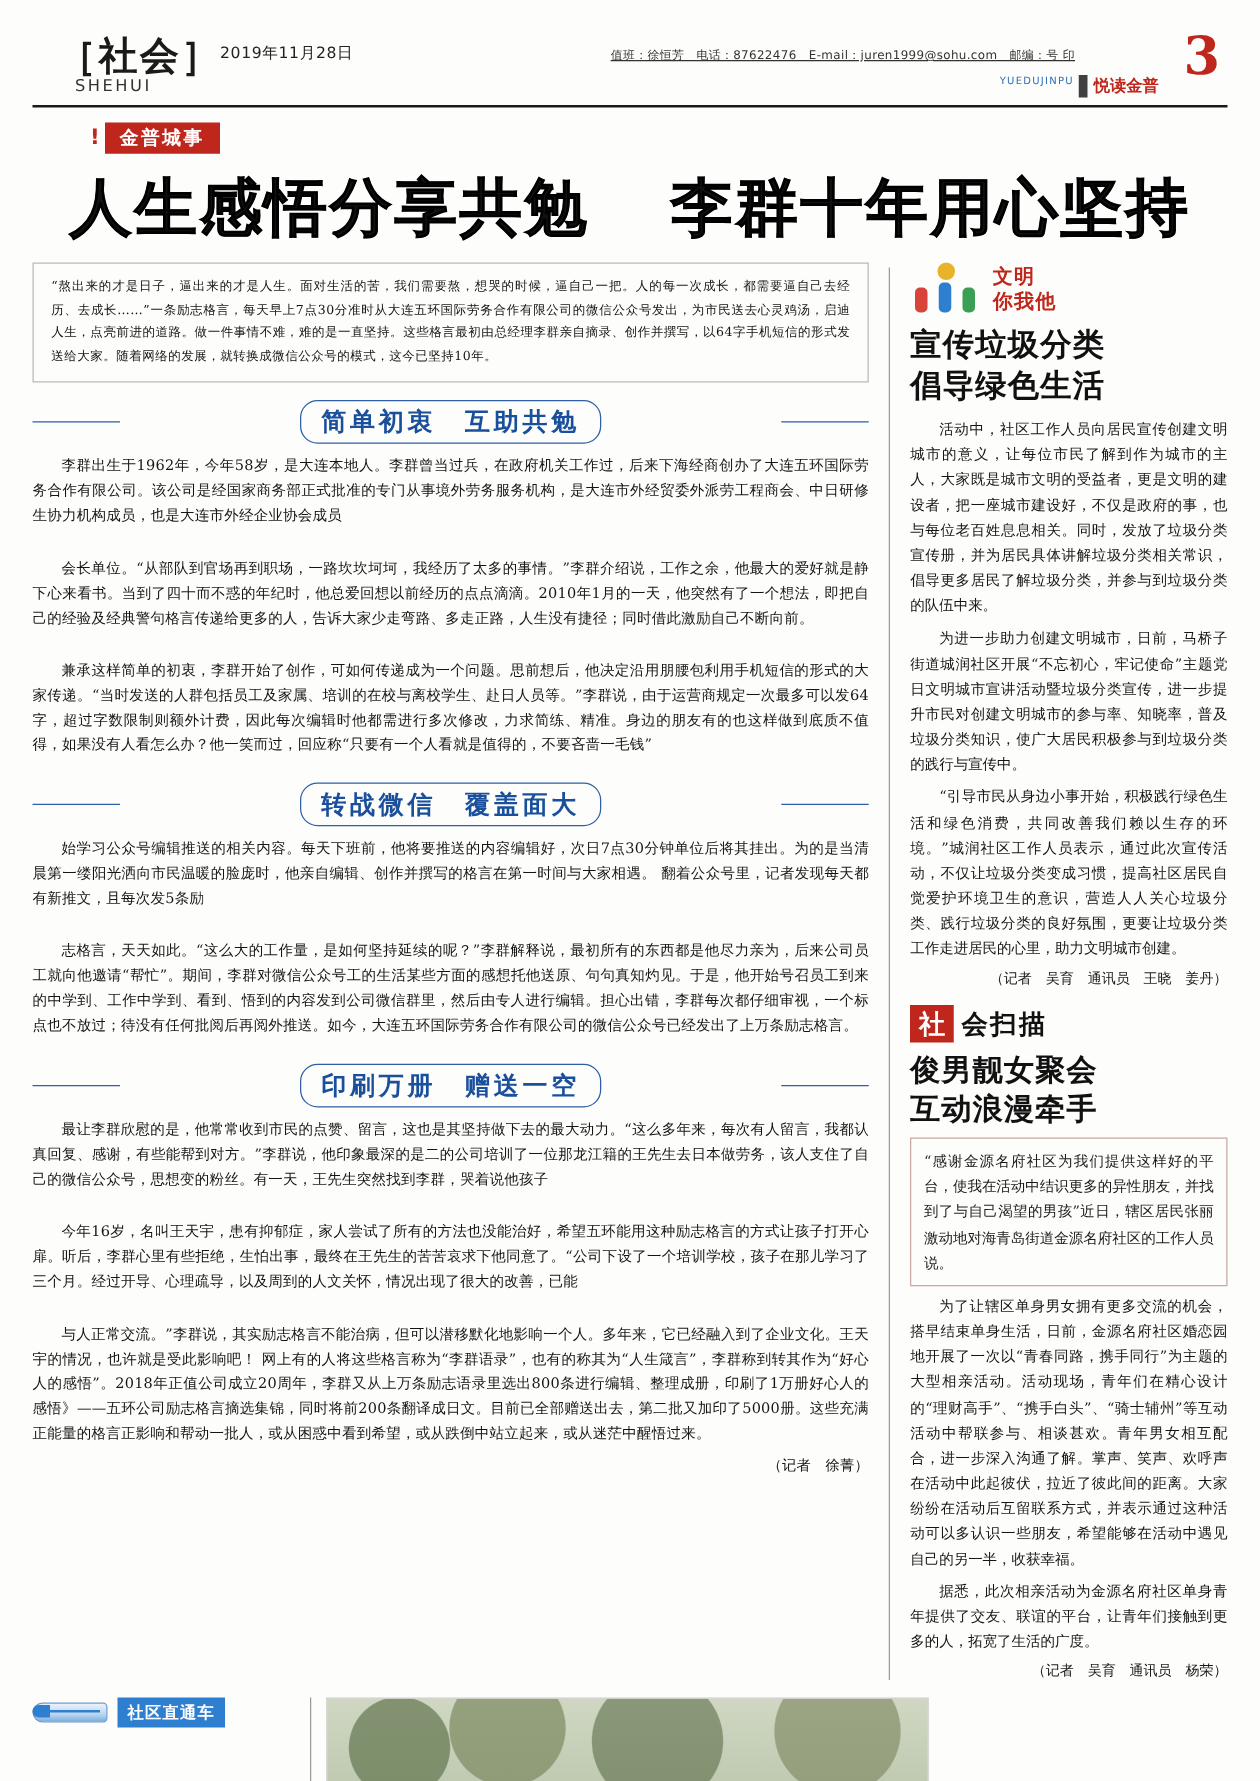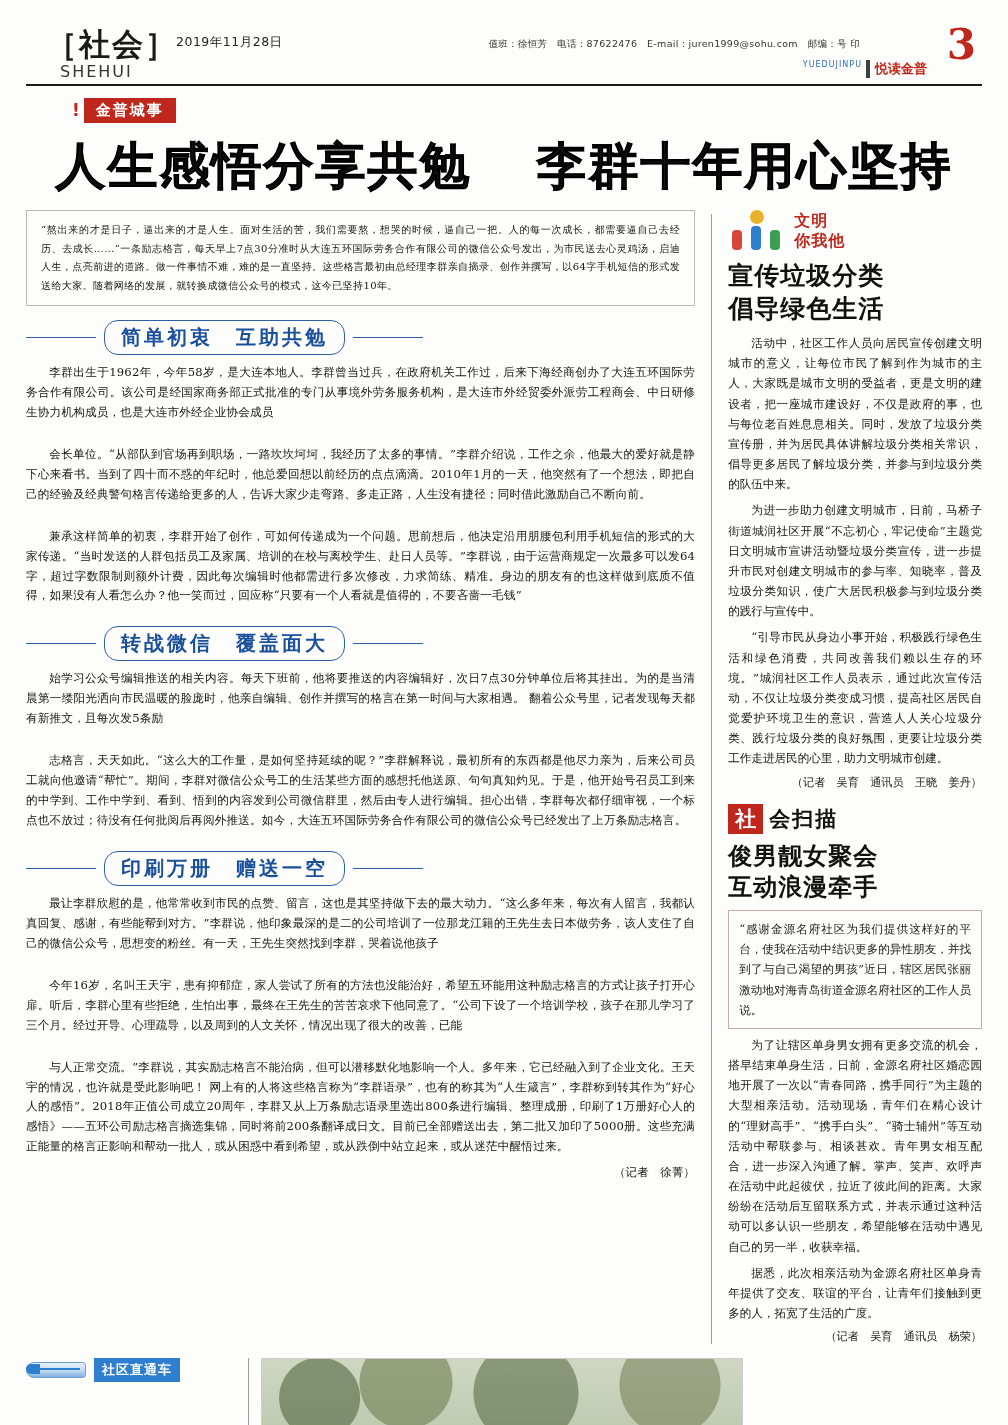--- a/index.html
+++ b/index.html
@@ -22,39 +22,40 @@
     height:62px;
     border-bottom:2px solid #1a1a1a;
   }
   .sec-name{
     position:absolute;left:20px;top:2px;
     font-family:"DejaVu Serif","Liberation Serif",serif;
     font-size:31px;font-weight:bold;letter-spacing:2px;
   }
   .sec-pinyin{
     position:absolute;left:34px;top:40px;
-    font-size:16px;letter-spacing:2px;color:#333;
+    font-size:13px;letter-spacing:2px;color:#333;
   }
   .date{
     position:absolute;left:150px;top:12px;
     font-size:12.5px;color:#222;letter-spacing:0.5px;
   }
   .contact{
     position:absolute;right:122px;top:16px;
     font-size:9.5px;color:#333;letter-spacing:0.3px;
     text-align:center;
+    text-decoration:underline;
   }
   .brand{
     position:absolute;right:55px;top:38px;
     display:flex;align-items:flex-start;gap:4px;
   }
   .brand .pin{font-size:8px;color:#2d6fb5;letter-spacing:1px;}
   .brand .cn{
     font-size:13px;color:#c0271c;font-weight:bold;
-    border-left:4px solid #404040;padding-left:5px;
+    border-left:7px solid #404040;padding-left:5px;
   }
   .pagenum{
     position:absolute;right:6px;top:2px;
     font-size:42px;font-weight:bold;color:#c0271c;
     font-family:"DejaVu Serif","Liberation Serif",serif;
     line-height:1;
   }
   
   .coltag{
     margin-top:12px;margin-left:46px;
@@ -87,21 +88,21 @@
   .lead{
     border:1px solid #b9b9b9;
     padding:10px 14px;
     font-family:"DejaVu Serif","Liberation Serif",serif;
     font-size:10px;line-height:1.85;
     text-align:justify;
     color:#141414;
     letter-spacing:0.4px;
   }
   .subbar{
-    display:flex;justify-content:flex-start;align-items:center;margin:14px 0 8px 0;
+    display:flex;justify-content:space-between;align-items:center;margin:14px 0 8px 0;
   }
   .subbar .line{height:1px;background:#2f5fa8;flex:0 0 70px;}
   .subbar .cap{
     border:1px solid #2f5fa8;border-radius:14px;
     padding:3px 16px;margin:0 8px;
     font-family:"DejaVu Serif","Liberation Serif",serif;
     font-size:20px;font-weight:bold;letter-spacing:3px;color:#1a4f9c;
     white-space:nowrap;
   }
   

